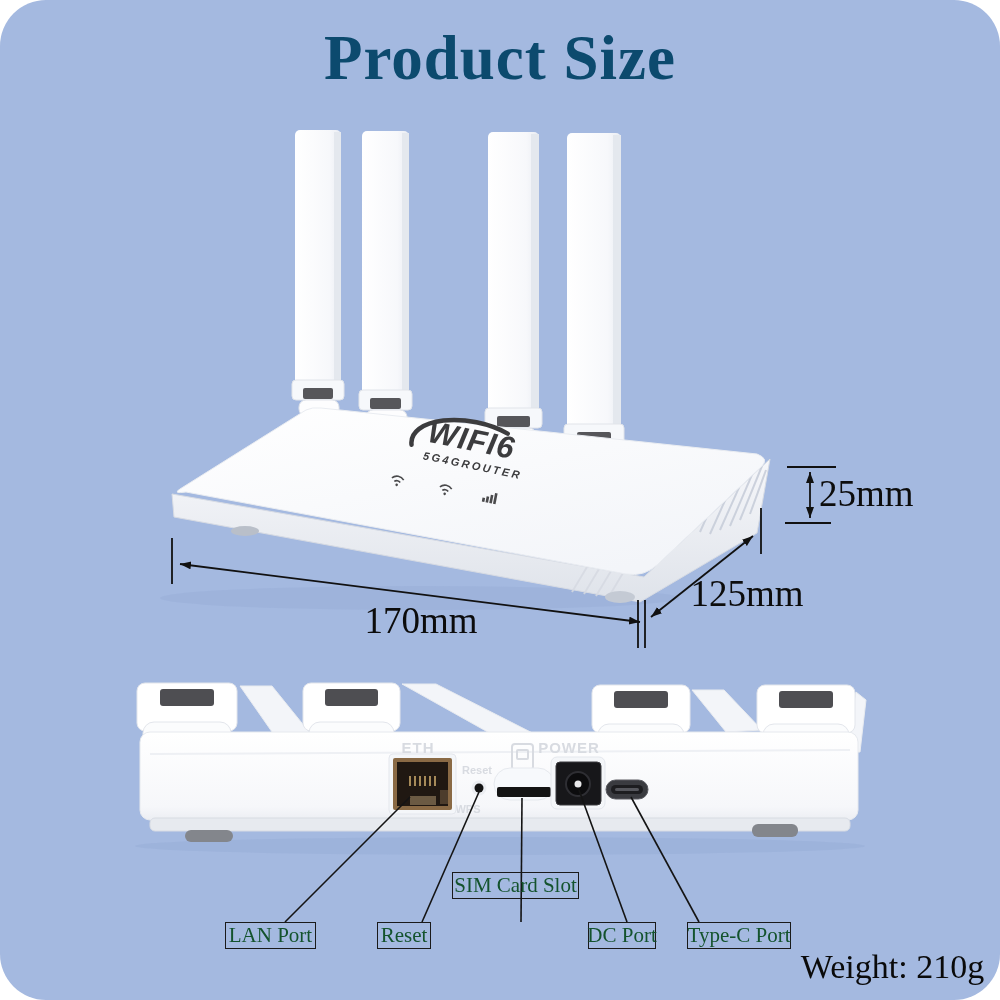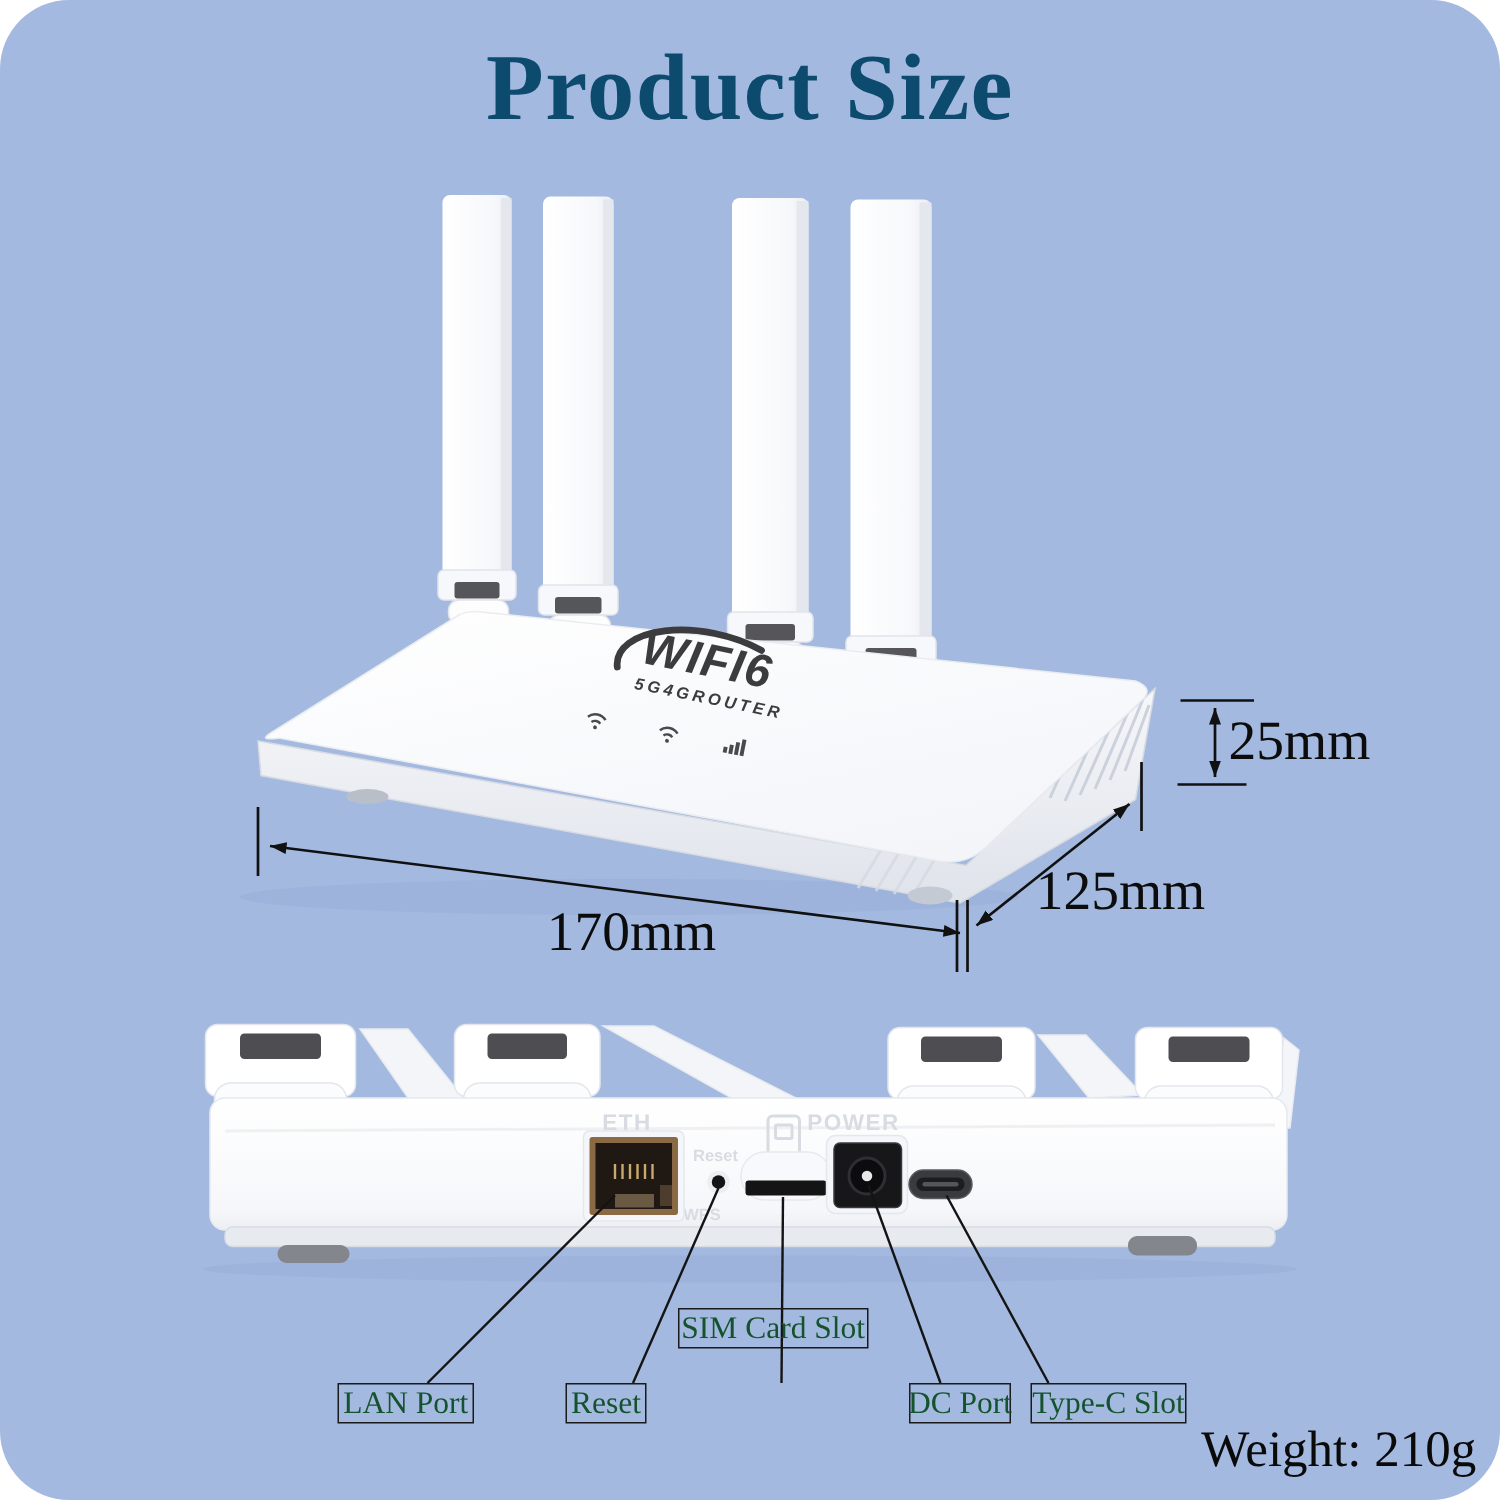--- a/index.html
+++ b/index.html
@@ -258,17 +258,17 @@
       <line x1="479" y1="792" x2="422" y2="922"></line>
       <line x1="522" y1="798" x2="521" y2="922"></line>
       <line x1="579" y1="790" x2="627" y2="922"></line>
       <line x1="631" y1="797" x2="699" y2="922"></line>
     </g>
   </svg>
 
   <div class="plabel" style="left:225px;top:922px;width:91px;height:27px;">LAN Port</div>
   <div class="plabel" style="left:377px;top:922px;width:54px;height:27px;">Reset</div>
   <div class="plabel" style="left:452px;top:872px;width:127px;height:27px;">SIM Card Slot</div>
-  <div class="plabel" style="left:606px;top:922px;width:68px;height:27px;">DC Port</div>
-  <div class="plabel" style="left:687px;top:922px;width:104px;height:27px;">Type-C Slot</div>
+  <div class="plabel" style="left:588px;top:922px;width:68px;height:27px;">DC Port</div>
+  <div class="plabel" style="left:687px;top:922px;width:104px;height:27px;">Type-C Port</div>
 
   <div class="weight">Weight: 210g</div>
 </div>
 
 </body></html>

